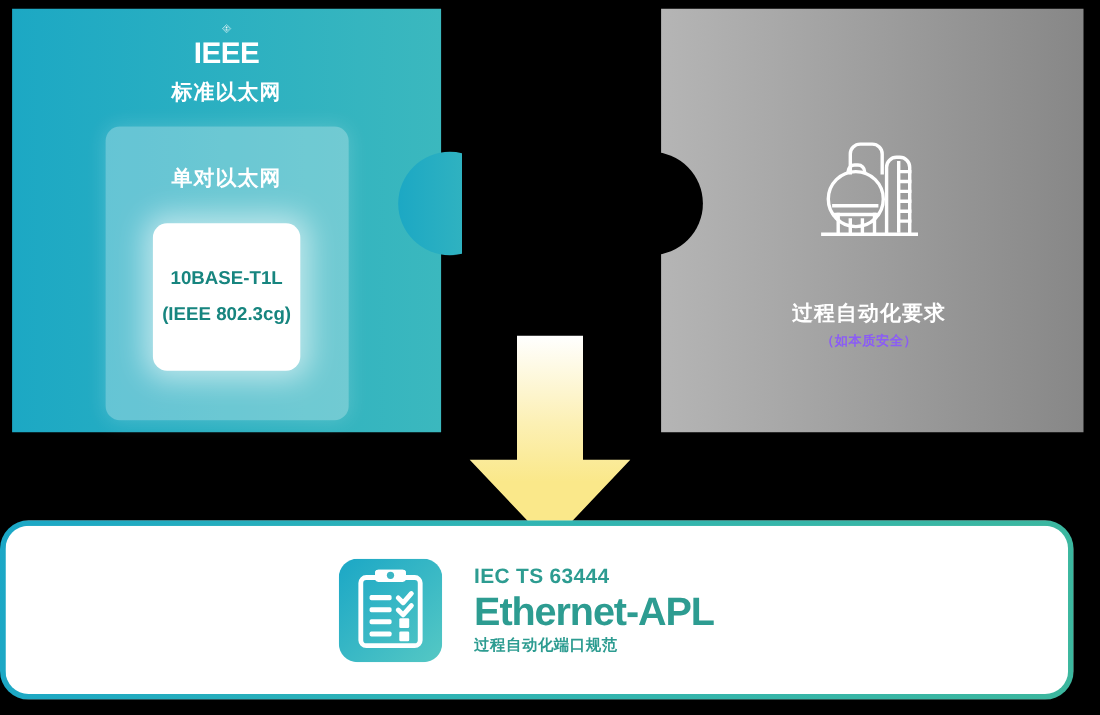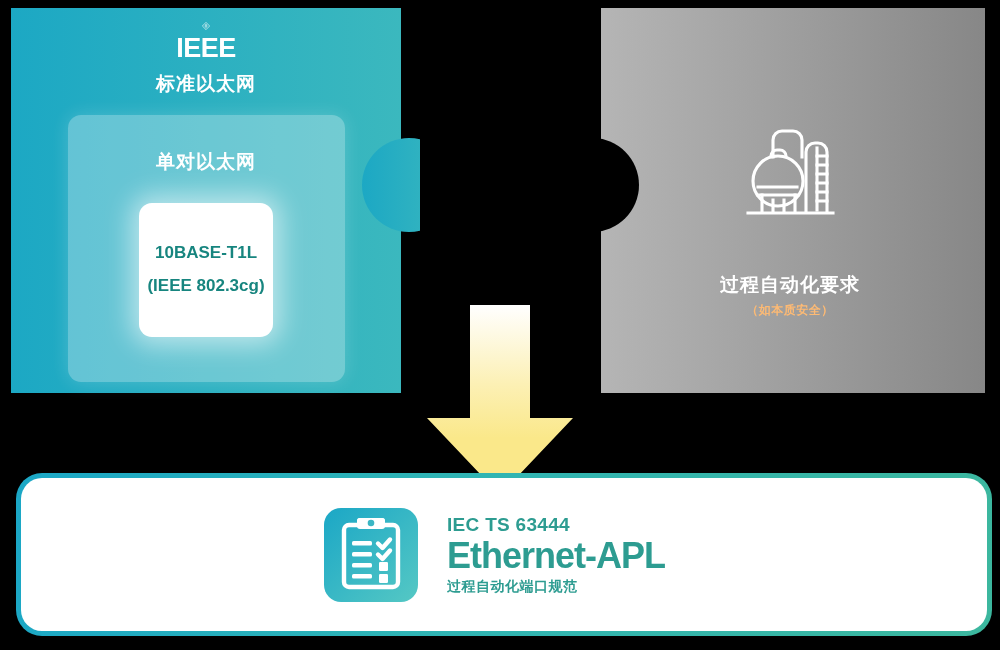--- a/index.html
+++ b/index.html
@@ -33,21 +33,21 @@
     line-height:1;font-family:"Liberation Sans",sans-serif;
   }
 
   .lp-title{
     color:#fff;font-size:19px;font-weight:bold;margin-top:9px;
     letter-spacing:1px;
     text-align:center;
   }
 
   .inner-box{
-    margin-top:18px;width:277px;height:267px;border-radius:13px;
+    margin-top:18px;width:221px;height:267px;border-radius:13px;
     background:rgba(255,255,255,0.30);
     display:flex;flex-direction:column;align-items:center;
     box-shadow:0 0 18px rgba(255,255,255,0.18);
   }
   .inner-title{
     color:#fff;font-size:19px;font-weight:bold;margin-top:34px;letter-spacing:1px;
   }
   .white-box{
     margin-top:28px;width:134px;height:134px;border-radius:13px;background:#fff;
     display:flex;flex-direction:column;align-items:center;justify-content:center;
@@ -64,29 +64,29 @@
     position:absolute;left:595px;top:8px;width:390px;height:385px;
     display:flex;flex-direction:column;align-items:center;
     pointer-events:none;
     text-align:right;
   }
   .plant-icon{margin-top:116px;width:100px;height:100px;}
   .rp-title{
     color:#fff;font-size:19px;font-weight:bold;margin-top:48px;letter-spacing:1px;
   }
   .rp-sub{
-    color:#fdba74;font-size:12px;font-weight:bold;margin-top:4px;letter-spacing:0.5px;
+    color:#8b5cf6;font-size:12px;font-weight:bold;margin-top:4px;letter-spacing:0.5px;
   }
 
   
   #arrow{position:absolute;left:424px;top:305px;width:152px;height:190px;}
 
   
   #result-card{
-    position:absolute;left:16px;top:473px;width:976px;height:163px;
+    position:absolute;left:0;top:473px;width:976px;height:163px;
     border-radius:26px;background:#ffffff;
     box-sizing:border-box;
     border:5px solid transparent;
     background-image:linear-gradient(#fff,#fff),
                      linear-gradient(100deg,#1ba7c6 0%,#2fb4b5 42%,#3cb79e 100%);
     background-origin:border-box;
     background-clip:padding-box,border-box;
     display:flex;align-items:center;
   }
   .clip-icon{margin-left:303px;width:94px;height:94px;flex:0 0 auto;}

